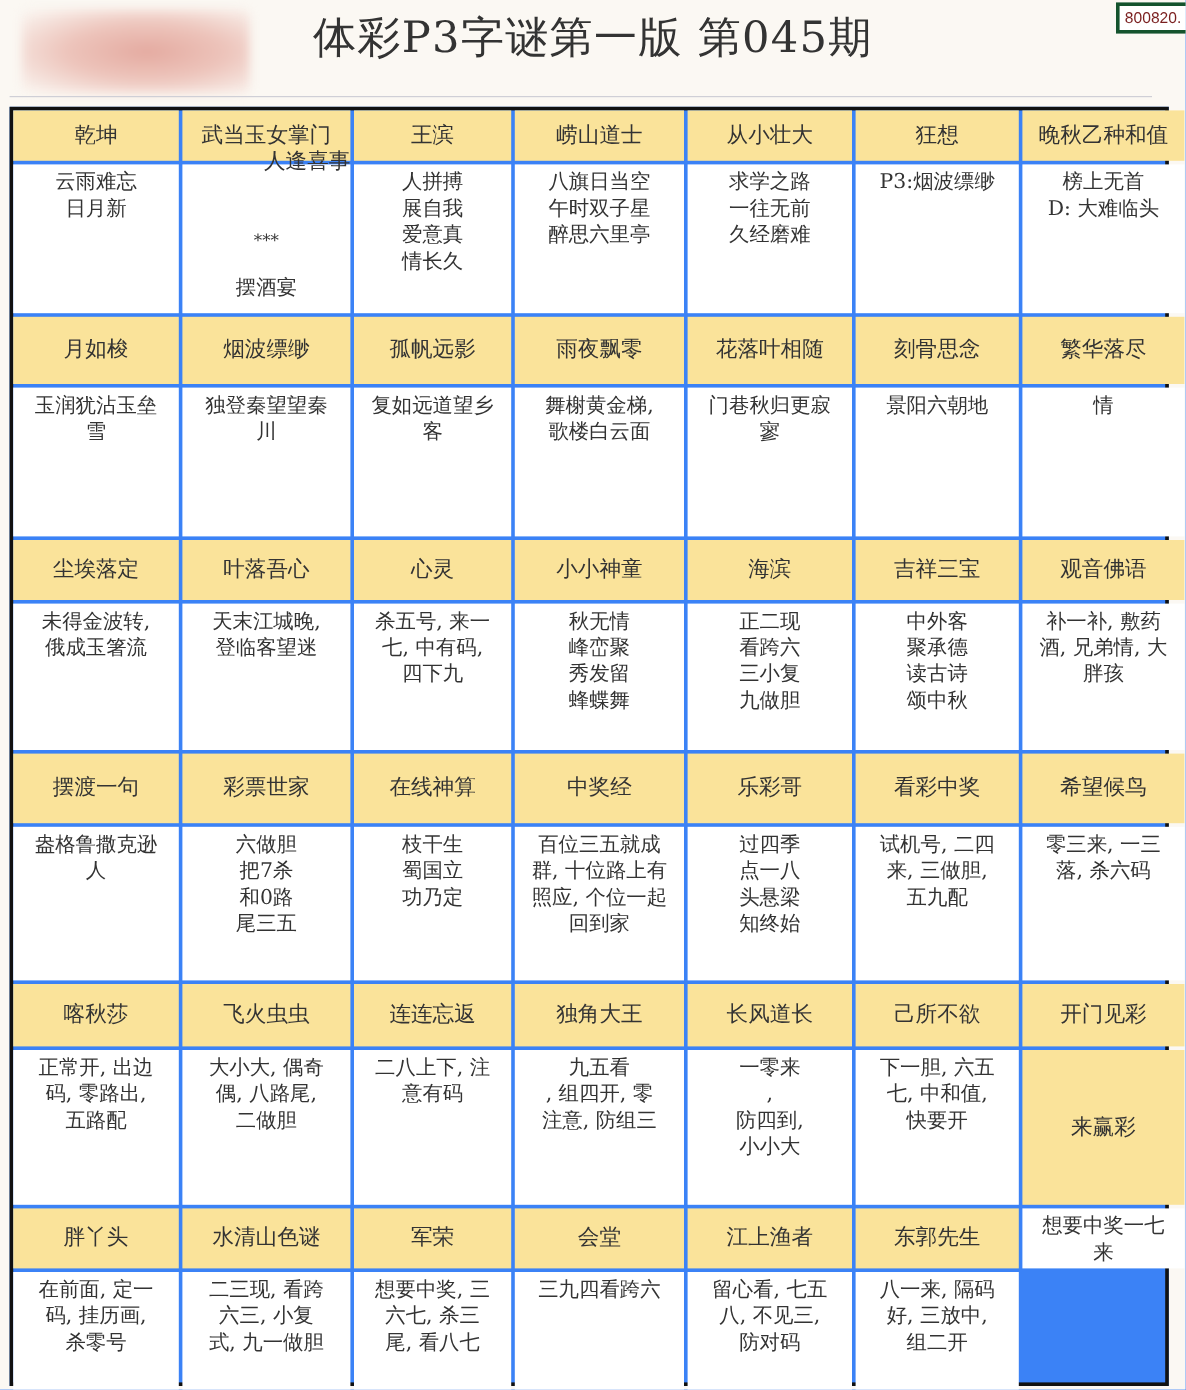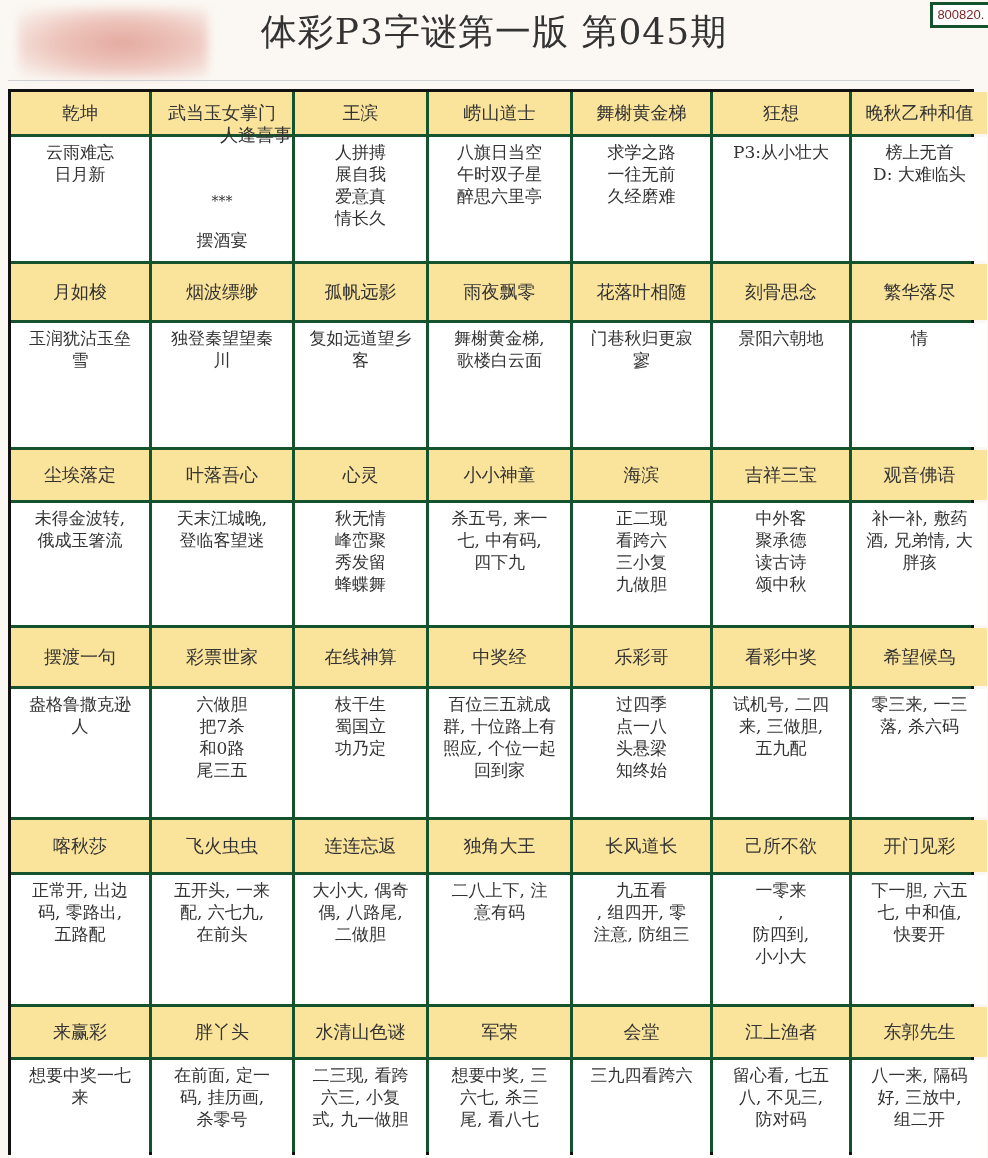--- a/index.html
+++ b/index.html
@@ -35,21 +35,21 @@
   .rule {
     position: absolute; left: 8px; width: 952px; top: 80px; height: 1px; background: #cfcfd6;
   }
   .grid {
     position: absolute; left: 8px; top: 89px; width: 966px; height: 1066px;
     display: grid;
     grid-template-columns: 138px 140px 131px 141px 137px 136px 135px;
     grid-template-rows: 42px 124px 56px 124px 50px 122px 58px 128px 52px 129px 50px 129px;
     border: 3px solid #111;
     box-sizing: border-box;
-    background: #14532d;
+    background: #3b82f6;
     gap: 3px;
   }
   .cell-head {
     background: #fae39a;
     display: flex; align-items: center; justify-content: center;
     font-size: 18px; color: #333; text-align: center; line-height: 20px;
     overflow: visible; position: relative; white-space: nowrap;
   }
   .cell-body {
     background: #ffffff;
@@ -72,42 +72,42 @@
   <div class="watermark">800820. NET</div>
   <div class="rule"></div>
 </div>
 
 <div class="grid">
 
   <div class="cell-head">乾坤</div>
   <div class="cell-head">武当玉女掌门</div>
   <div class="cell-head">王滨</div>
   <div class="cell-head">崂山道士</div>
-  <div class="cell-head">舞榭黄金梯</div>
+  <div class="cell-head">从小壮大</div>
   <div class="cell-head">狂想</div>
   <div class="cell-head">晚秋乙种和值</div>
 
   <div class="cell-body">云雨难忘
 日月新</div>
   <div class="cell-body">
     <div class="overflow-line">人逢喜事</div>
     <span class="stars">***</span>
     <span>摆酒宴</span>
   </div>
   <div class="cell-body">人拼搏
 展自我
 爱意真
 情长久</div>
   <div class="cell-body">八旗日当空
 午时双子星
 醉思六里亭</div>
   <div class="cell-body">求学之路
 一往无前
 久经磨难</div>
-  <div class="cell-body">P3:从小壮大</div>
+  <div class="cell-body">P3:烟波缥缈</div>
   <div class="cell-body">榜上无首
 D: 大难临头</div>
 
   <div class="cell-head">月如梭</div>
   <div class="cell-head">烟波缥缈</div>
   <div class="cell-head">孤帆远影</div>
   <div class="cell-head">雨夜飘零</div>
   <div class="cell-head">花落叶相随</div>
   <div class="cell-head">刻骨思念</div>
   <div class="cell-head">繁华落尽</div>
@@ -130,27 +130,27 @@
   <div class="cell-head">心灵</div>
   <div class="cell-head">小小神童</div>
   <div class="cell-head">海滨</div>
   <div class="cell-head">吉祥三宝</div>
   <div class="cell-head">观音佛语</div>
 
   <div class="cell-body">未得金波转,
 俄成玉箸流</div>
   <div class="cell-body">天末江城晚,
 登临客望迷</div>
+  <div class="cell-body">杀五号, 来一
+七, 中有码,
+四下九</div>
   <div class="cell-body">秋无情
 峰峦聚
 秀发留
 蜂蝶舞</div>
-  <div class="cell-body">杀五号, 来一
-七, 中有码,
-四下九</div>
   <div class="cell-body">正二现
 看跨六
 三小复
 九做胆</div>
   <div class="cell-body">中外客
 聚承德
 读古诗
 颂中秋</div>
   <div class="cell-body">补一补, 敷药
 酒, 兄弟情, 大
@@ -191,23 +191,20 @@
   <div class="cell-head">飞火虫虫</div>
   <div class="cell-head">连连忘返</div>
   <div class="cell-head">独角大王</div>
   <div class="cell-head">长风道长</div>
   <div class="cell-head">己所不欲</div>
   <div class="cell-head">开门见彩</div>
 
   <div class="cell-body">正常开, 出边
 码, 零路出,
 五路配</div>
-  <div class="cell-body">五开头, 一来
-配, 六七九,
-在前头</div>
   <div class="cell-body">大小大, 偶奇
 偶, 八路尾,
 二做胆</div>
   <div class="cell-body">二八上下, 注
 意有码</div>
   <div class="cell-body">九五看
 , 组四开, 零
 注意, 防组三</div>
   <div class="cell-body">一零来
 ,

